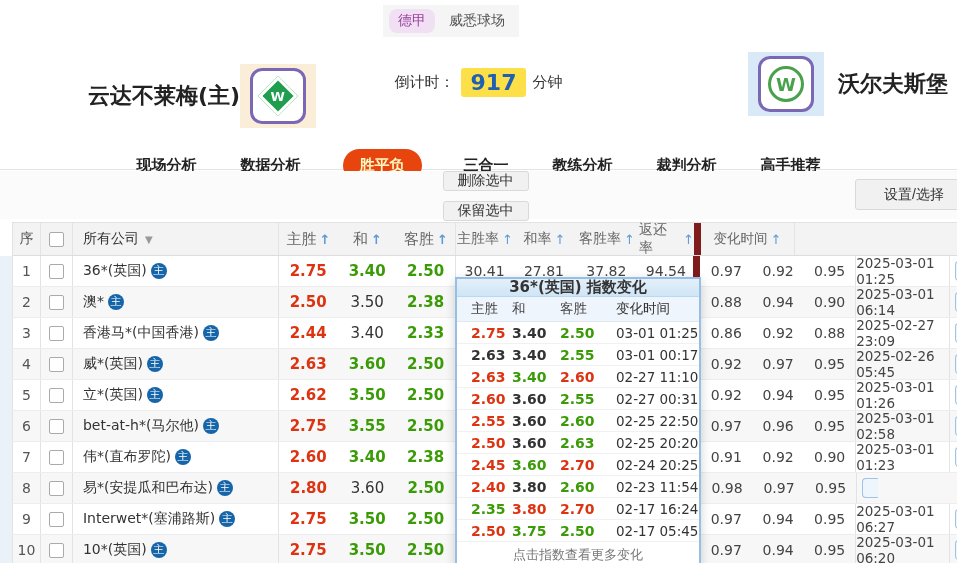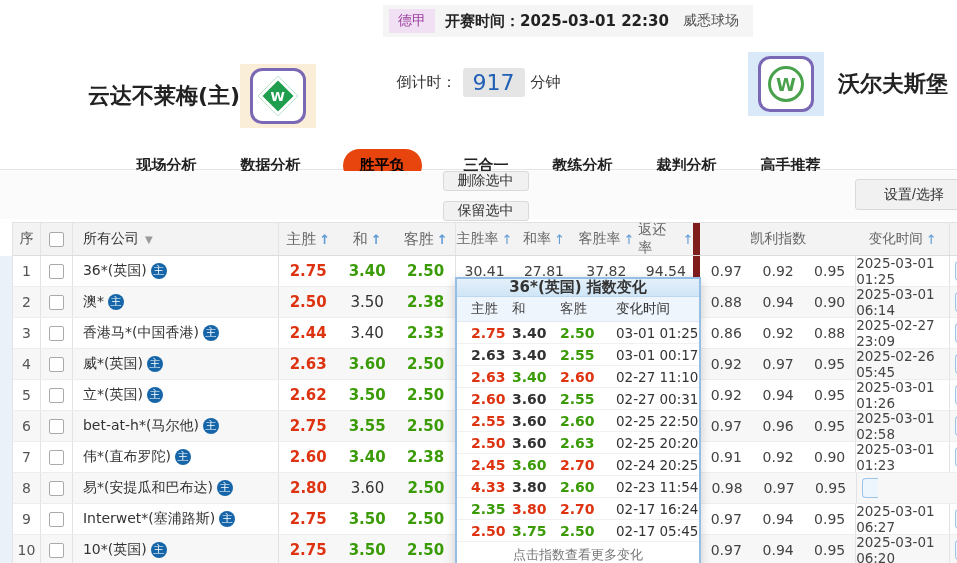--- a/index.html
+++ b/index.html
@@ -3,49 +3,49 @@
 <meta charset="utf-8">
 <style>
   * { margin:0; padding:0; box-sizing:border-box; }
   html,body { width:957px; height:563px; overflow:hidden; background:#fff;
     font-family:"DejaVu Sans","Liberation Sans",sans-serif; }
   .page { position:relative; width:957px; height:563px; overflow:hidden; background:#fff; }
 
   
   .topbar { position:absolute; left:383px; top:5px; height:32px; background:#f5f5f5;
     display:flex; align-items:center; padding:0 14px 0 6px; gap:10px; white-space:nowrap; }
-  .league-badge { background:#f1e0f3; color:#9a3f9e; font-size:14px; padding:3px 9px; }
+  .league-badge { background:#f1e0f3; color:#9a3f9e; font-size:14px; padding:3px 9px;border-radius:8px; }
   .kickoff-label,.kickoff-time { font-size:15px; font-weight:bold; color:#222; }
   .venue { font-size:14px; color:#555; margin-left:4px; }
 
   
   .team-header { position:absolute; left:0; top:40px; width:957px; height:82px; }
   .team-name { font-size:22px; font-weight:bold; color:#222; }
   .home-wrap { position:absolute; left:88px; top:24px; display:flex; align-items:center; gap:0; }
   .away-wrap { position:absolute; left:748px; top:12px; display:flex; align-items:center; gap:14px; }
   .logo-box { width:76px; height:64px; display:flex; align-items:center; justify-content:center; }
   .logo-home-bg { background:#fbeed8; }
   .logo-away-bg { background:#d9e9f8; }
   .logo-inner { width:56px; height:56px; background:#fff; border:3px solid #7a68b5;
     border-radius:12px; display:flex; align-items:center; justify-content:center; }
   .diamond { width:28px; height:28px; background:#1f9e4f; transform:rotate(45deg);
     display:flex; align-items:center; justify-content:center; box-shadow:inset 0 0 0 3px #fff, inset 0 0 0 5px #1f9e4f; }
   .diamond span { transform:rotate(-45deg); color:#fff; font-size:13px; font-weight:bold; }
   .ring { width:36px; height:36px; border:3px solid #49a24b; border-radius:50%;
     display:flex; align-items:center; justify-content:center; }
   .ring span { color:#49a24b; font-size:18px; font-weight:bold; }
   .countdown { position:absolute; left:0; right:0; top:28px; text-align:center; font-size:15px; color:#333; }
-  .cd-value { display:inline-block; background:#e5e5e5; color:#1f5fb4; font-size:22px;
-    font-weight:normal; padding:2px 10px; border-radius:3px; margin:0 6px; vertical-align:middle; }
+  .cd-value { display:inline-block; background:#fde047; color:#1f5fb4; font-size:22px;
+    font-weight:bold; padding:2px 10px; border-radius:3px; margin:0 6px; vertical-align:middle; }
 
   
   .nav { position:absolute; left:0; top:122px; width:957px; height:48px;
     display:flex; align-items:center; justify-content:center; gap:40px; border-bottom:1px solid #e4e4e4; }
   .tab { font-size:15px; font-weight:bold; color:#222; cursor:pointer; padding:7px 2px;margin-top:40px; }
-  .tab.active { background:#e8440d; color:#000000; border-radius:17px; padding:7px 17px; }
+  .tab.active { background:#e8440d; color:#fef9c3; border-radius:17px; padding:7px 17px; }
 
   
   .toolbar { position:absolute; left:0; top:171px; width:957px; height:48px; background:#fbfbfb;
     display:flex; align-items:center; padding-left:14px; gap:10px;flex-direction:column; }
   .tbtn { background:#f1f1f1; border:1px solid #d9d9d9; border-radius:3px; height:31px;
     padding:0 14px; font-size:14px; color:#333; display:flex; align-items:center; gap:8px; cursor:pointer; }
   .tbtn .caret { color:#999; font-size:11px; }
   .tbtn.dd-instant { width:95px; justify-content:space-between; }
   .count-text { font-size:14px; color:#333; margin-left:6px; }
   .count-text b { font-weight:bold; }
@@ -94,23 +94,20 @@
   .popup-row .p-c1,.popup-row .p-c2,.popup-row .p-c3 { font-weight:bold; font-size:14px; }
   .popup-footer { height:22px; text-align:center; font-size:13px; color:#777; padding-top:4px; }
 </style>
 </head>
 <body>
 
 <div class="page">
 
   <div class="topbar">
     <span class="league-badge">德甲</span>
-    <span>
-      <span class="kickoff-label">开赛时间：</span><span class="kickoff-time">2025-03-01 22:30</span>
-    </span>
     <span class="venue">威悉球场</span>
   </div>
 
   <div class="team-header">
     <div class="home-wrap">
       <span class="team-name">云达不莱梅(主)</span>
       <div class="logo-box logo-home-bg">
         <div class="logo-inner">
             <div class="diamond">
               <span>W</span>
@@ -200,23 +197,20 @@
           <span class="arr">↑</span>
         </div>
       <div class="th c-r3">
           <span>客胜率</span>
           <span class="arr">↑</span>
         </div>
       <div class="th c-r4">
           <span>返还率</span>
           <span class="arr">↑</span>
         </div>
-      <div class="th" style="width:156px">
-          <span>凯利指数</span>
-        </div>
       <div class="th c-time" style="border-right:1px solid #e3e3e3">
           <span>变化时间</span>
           <span class="arr">↑</span>
         </div>
       <div class="th c-sliver"></div>
     </div>
 
     <div class="tbody">
 
         <div class="trow">
@@ -583,21 +577,21 @@
         </div>
 
         <div class="popup-row">
           <div class="p-c1 red">2.45</div>
           <div class="p-c2 green">3.60</div>
           <div class="p-c3 red">2.70</div>
           <div class="p-c4">02-24 20:25</div>
         </div>
 
         <div class="popup-row">
-          <div class="p-c1 red">4.33</div>
+          <div class="p-c1 red">2.40</div>
           <div class="p-c2 dark">3.80</div>
           <div class="p-c3 green">2.60</div>
           <div class="p-c4">02-23 11:54</div>
         </div>
 
         <div class="popup-row">
           <div class="p-c1 green">2.35</div>
           <div class="p-c2 red">3.80</div>
           <div class="p-c3 red">2.70</div>
           <div class="p-c4">02-17 16:24</div>

